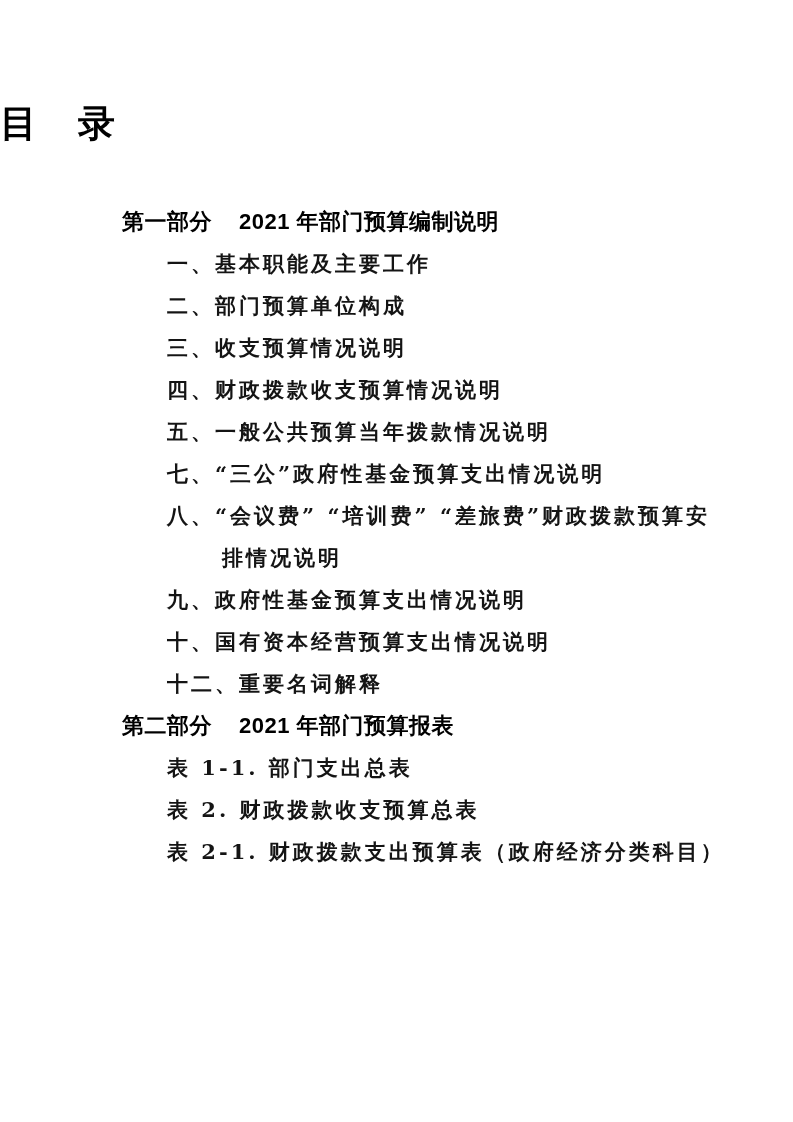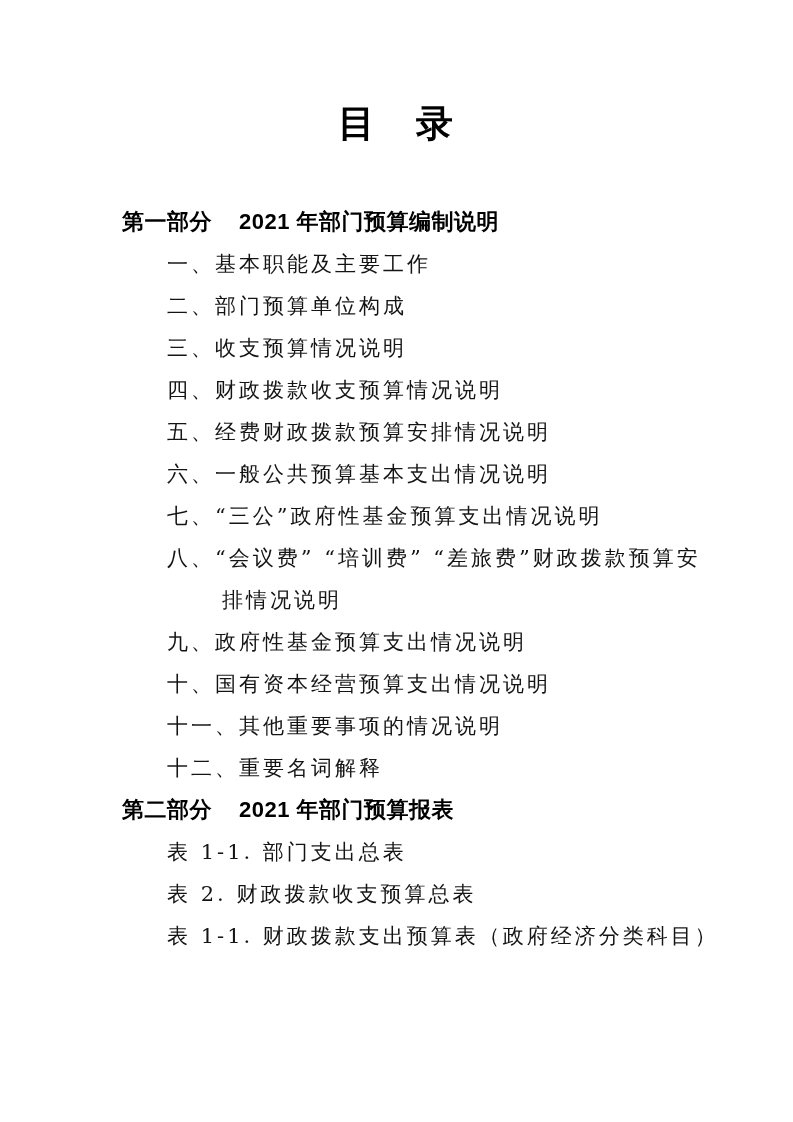--- a/index.html
+++ b/index.html
@@ -7,21 +7,20 @@
     position:relative;
     width:793px;
     height:1122px;
     background:#ffffff;
     overflow:hidden;
     font-family:"DejaVu Serif","Liberation Serif",serif;
     color:#000;
   }
   .doc-title{
     padding-top:101px;
-    text-align:center;
     font-family:"DejaVu Serif","Liberation Serif",serif;
     font-weight:bold;
     font-size:37px;
     line-height:44px;
     letter-spacing:2px;
     color:#000;
     white-space:nowrap;
   }
   .toc{
     margin-top:56px;
@@ -40,21 +39,21 @@
     color:#000;
     letter-spacing:0.5px;
   }
   .heading .heading-title{
     display:inline-block;
     margin-left:27px;
     text-align:right;
   }
   .entry{
     font-family:"DejaVu Serif","Liberation Serif",serif;
-    font-weight:400;
+    font-weight:700;
     font-size:21px;
     letter-spacing:3px;
     color:#141414;
     margin-left:45px;
   }
   .entry.cont{
     margin-left:100px;
   }
 </style>
 </head>
@@ -67,32 +66,30 @@
   <div class="toc">
 
     <div class="line heading">
       <span>第一部分</span><span class="heading-title">2021 年部门预算编制说明</span>
     </div>
 
     <div class="line entry">一、基本职能及主要工作</div>
     <div class="line entry">二、部门预算单位构成</div>
     <div class="line entry">三、收支预算情况说明</div>
     <div class="line entry">四、财政拨款收支预算情况说明</div>
-    <div class="line entry">五、经费财政拨款预算安排情况说明</div>
-    <div class="line entry">六、一般公共预算基本支出情况说明</div>
+    <div class="line entry">五、一般公共预算当年拨款情况说明</div>
     <div class="line entry">七、“三公”政府性基金预算支出情况说明</div>
     <div class="line entry">八、“会议费” “培训费” “差旅费”财政拨款预算安</div>
     <div class="line entry cont">排情况说明</div>
     <div class="line entry">九、政府性基金预算支出情况说明</div>
     <div class="line entry">十、国有资本经营预算支出情况说明</div>
-    <div class="line entry">十一、其他重要事项的情况说明</div>
     <div class="line entry">十二、重要名词解释</div>
 
     <div class="line heading">
       <span>第二部分</span><span class="heading-title">2021 年部门预算报表</span>
     </div>
 
     <div class="line entry">表 1-1. 部门支出总表</div>
     <div class="line entry">表 2. 财政拨款收支预算总表</div>
-    <div class="line entry">表 1-1. 财政拨款支出预算表（政府经济分类科目）</div>
+    <div class="line entry">表 2-1. 财政拨款支出预算表（政府经济分类科目）</div>
 
   </div>
 </div>
 
 </body></html>

